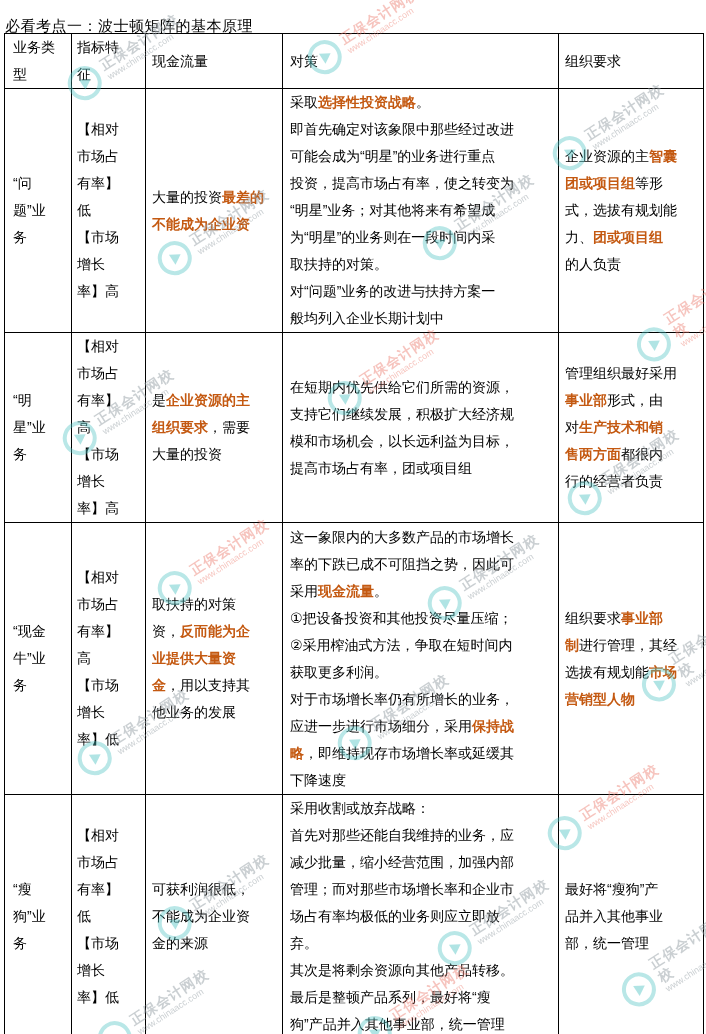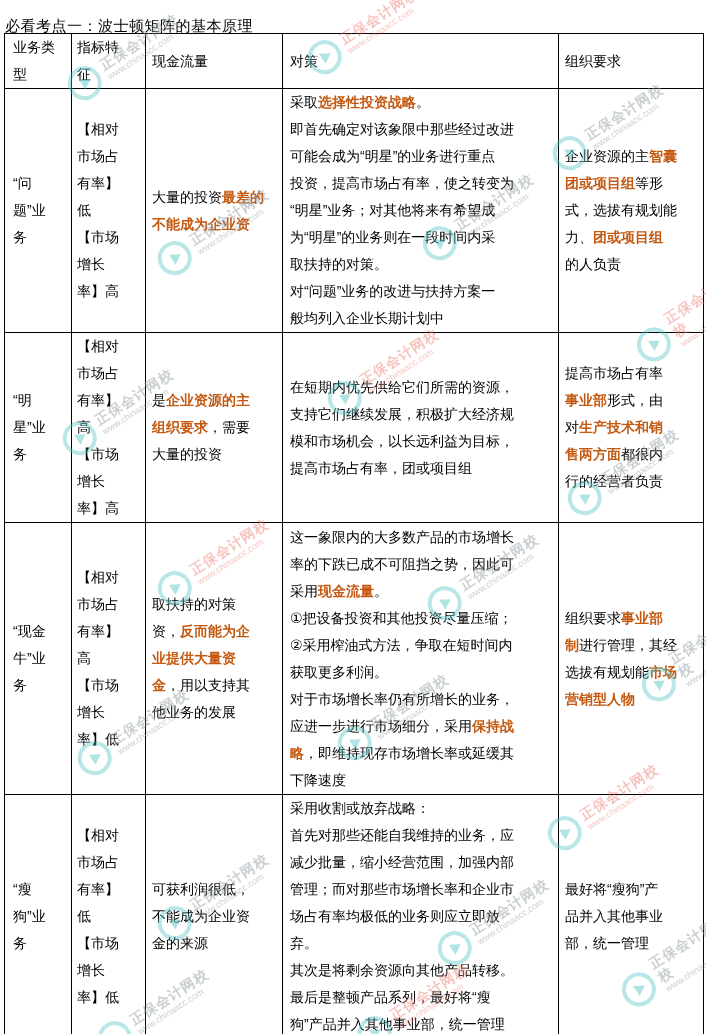--- a/index.html
+++ b/index.html
@@ -301,21 +301,21 @@
 【市场
 增长
 率】高</span></td>
     <td class="c-cash"><span>是</span><span class="em">企业资源的主
 组织要求</span><span>，需要
 大量的投资</span></td>
     <td class="c-strat"><span>在短期内优先供给它们所需的资源，
 支持它们继续发展，积极扩大经济规
 模和市场机会，以长远利益为目标，
 提高市场占有率，团或项目组</span></td>
-    <td class="c-org"><span>提高市场占有率
+    <td class="c-org"><span>管理组织最好采用
 </span><span class="em">事业部</span><span>形式，由
 对</span><span class="em">生产技术和销
 售两方面</span><span>都很内
 行的经营者负责</span></td>
   </tr>
   <tr style="height:272px">
     <td class="c-type"><span>“现金
 牛”业
 务</span></td>
     <td class="c-ind"><span>【相对

